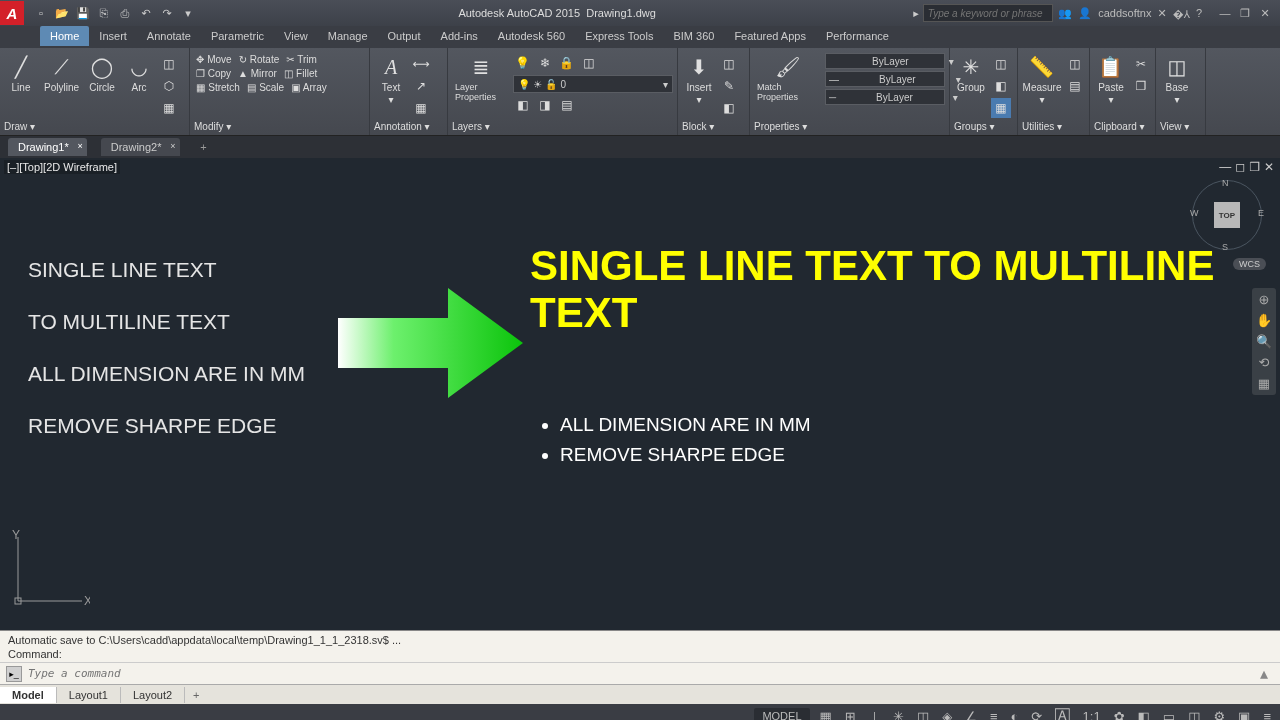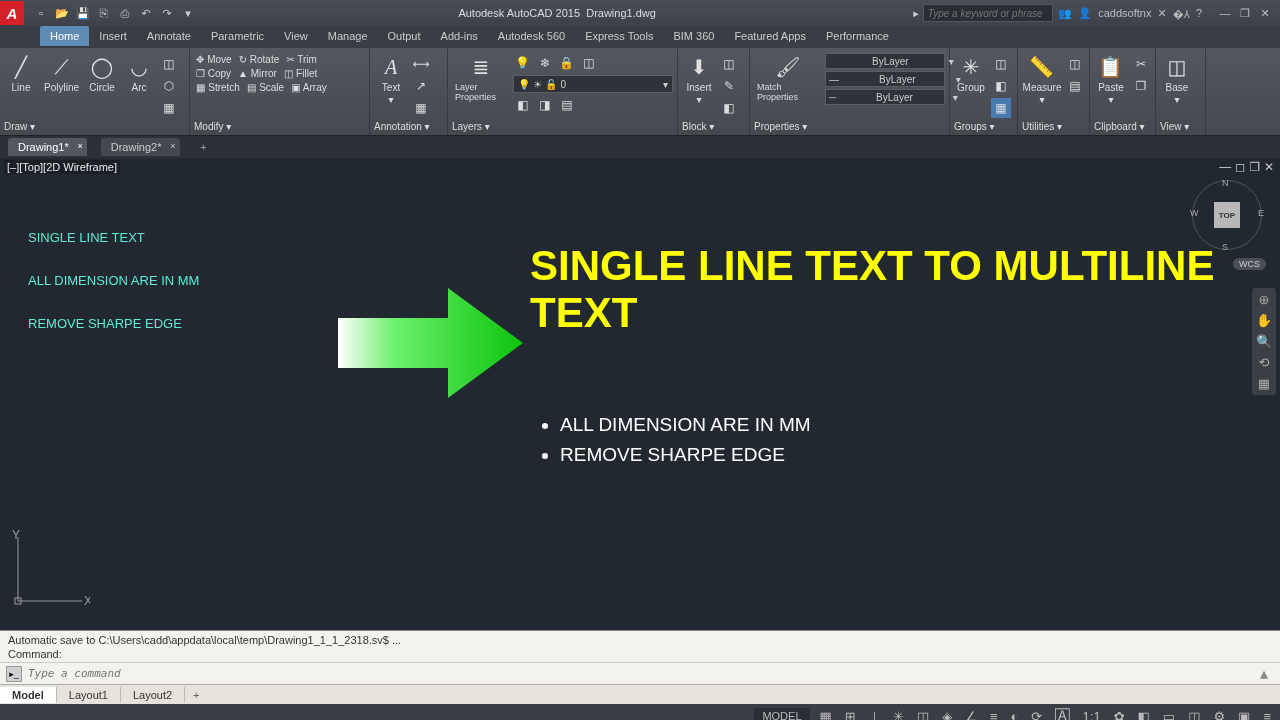--- a/index.html
+++ b/index.html
@@ -42,21 +42,21 @@
 .filetab .x { position:absolute; right:4px; top:3px; font-size:9px; }
 .addtab { width:20px; color:#999; text-align:center; cursor:pointer; }
 
 
 .canvas { position:relative; height:472px; background:#212830;text-decoration:underline; }
 .viewlabel { position:absolute; top:2px; left:4px; color:#e8e8e8; font-size:11px; background:rgba(0,0,0,0.2); padding:1px 3px; }
 .canvas .vctrl { position:absolute; top:2px; right:6px; color:#ccc; font-size:12px; display:flex; gap:4px; }
 .canvas .vctrl span { cursor:pointer; }
 
 
-.leftcol { position:absolute; left:28px; top:72px; color:#5eead4; font-size:13px; font-family:Arial,sans-serif; }
+.leftcol { position:absolute; left:28px; top:100px; color:#e5e5e5; font-size:21px; font-family:Arial,sans-serif; }
 .leftcol div { margin-bottom:28px; }
 .arrow { position:absolute; left:338px; top:130px; }
 .headline { position:absolute; left:530px; top:84px; color:#ffff00; font-size:42px; font-weight:bold; font-family:Arial,sans-serif; line-height:1.12; }
 .bullets { position:absolute; left:540px; top:256px; color:#fff; font-size:19px; font-family:Arial,sans-serif; }
 .bullets li { margin-bottom:8px; list-style:disc; margin-left:20px; }
 
 
 .ucs { position:absolute; left:10px; bottom:18px; color:#9a9a9a; font-size:12px; font-family:Arial; }
 
 
@@ -333,20 +333,21 @@
   <div class="viewlabel">[–][Top][2D Wireframe]</div>
   <div class="vctrl">
     <span>—</span>
     <span>◻</span>
     <span>❐</span>
     <span>✕</span>
   </div>
 
   <div class="leftcol">
     <div>SINGLE LINE TEXT</div>
+    <div>TO MULTILINE TEXT</div>
     <div>ALL DIMENSION ARE IN MM</div>
     <div>REMOVE SHARPE EDGE</div>
   </div>
 
   <svg class="arrow" width="190" height="110">
     <defs>
         <linearGradient id="g" x1="0" x2="1">
           <stop offset="0" stop-color="#ffffff"></stop>
           <stop offset="0.3" stop-color="#6df06d"></stop>
           <stop offset="1" stop-color="#0bc40b"></stop>

